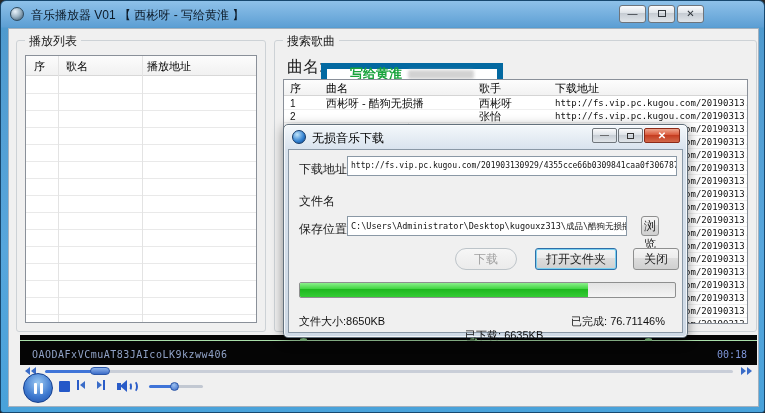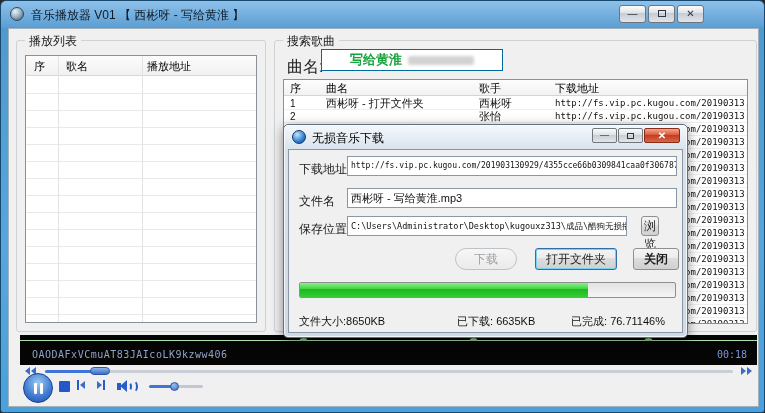--- a/index.html
+++ b/index.html
@@ -24,22 +24,22 @@
   
   .ptable{position:absolute;left:8px;top:14px;right:8px;bottom:8px;background:#fff;border:1px solid #8a9099;}
   .phead{position:absolute;left:0;top:0;right:0;height:20px;background:linear-gradient(#fcfcfc,#f1f1f1);
     border-bottom:1px solid #d8d8d8;font-size:11px;color:#000;}
   .phead span{position:absolute;top:3px;}
   .pbody{position:absolute;left:0;top:21px;right:0;bottom:0;
     background:repeating-linear-gradient(to bottom,#ffffff 0 16px,#e9e9e9 16px 17px);}
   .vline{position:absolute;top:0;bottom:0;width:1px;background:#e3e3e3;}
   
   .field-label{position:absolute;font-size:16px;color:#1a1a1a;}
-  .search-input{position:absolute;left:46px;top:8px;width:182px;height:22px;background:#fff;
-    border:1px solid #0369a1;display:flex;align-items:center;justify-content:center;}
+  .search-input{position:absolute;left:46px;top:22px;width:182px;height:22px;background:#fff;
+    border:6px solid #0369a1;display:flex;align-items:center;justify-content:center;}
   .query-text{font-size:13px;font-weight:bold;color:#18a33c;}
   .smudge{display:inline-block;width:66px;height:9px;margin-left:6px;background:#cbcbcb;border-radius:2px;filter:blur(1.5px);opacity:.85;}
   .search-link{position:absolute;left:272px;top:16px;font-size:12px;color:#1653d4;text-decoration:underline;white-space:nowrap;cursor:pointer;}
   .stable{position:absolute;left:8px;top:38px;right:8px;bottom:7px;background:#fff;border:1px solid #8a9099;overflow:hidden;}
   .shead{position:absolute;left:0;top:0;right:0;height:16px;background:linear-gradient(#fdfdfd,#f2f2f2);
     border-bottom:1px solid #d5d5d5;font-size:11px;color:#000;}
   .shead span{position:absolute;top:1px;}
   .sbody{position:absolute;left:0;top:17px;right:0;bottom:0;}
   .srow{position:relative;height:13px;line-height:13px;border-bottom:1px solid #efefef;white-space:nowrap;}
   .srow .c1{position:absolute;left:6px;font-size:10px;color:#111;}
@@ -144,21 +144,21 @@
       <div class="stable">
         <div class="shead">
           <span style="left:6px;">序</span>
           <span style="left:42px;">曲名</span>
           <span style="left:195px;">歌手</span>
           <span style="left:271px;">下载地址</span>
         </div>
         <div class="sbody">
             <div class="srow">
               <span class="c1">1</span>
-              <span class="c2">西彬呀 - 打开文件夹</span>
+              <span class="c2">西彬呀 - 酷狗无损播</span>
               <span class="c3">西彬呀</span>
               <span class="c4 mono">http://fs.vip.pc.kugou.com/20190313...</span>
             </div>
             <div class="srow">
               <span class="c1">2</span>
               <span class="c3">张怡</span>
               <span class="c4 mono">http://fs.vip.pc.kugou.com/20190313...</span>
             </div>
             <div class="srow">
               <span class="c1">3</span>
@@ -309,34 +309,33 @@
       <span class="dlg-title">无损音乐下载</span>
       <div class="dlg-caps">
         <div class="dlg-cap"><span>—</span></div>
         <div class="dlg-cap"><span class="maxbox"></span></div>
         <div class="dlg-cap close"><span>✕</span></div>
       </div>
       <div class="dlg-client">
         <span class="dlg-label" style="top:11px;">下载地址</span>
         <div class="dlg-input mono" style="top:6px;font-size:8px;">http://fs.vip.pc.kugou.com/201903130929/4355cce66b0309841caa0f306787b</div>
         <span class="dlg-label" style="top:43px;">文件名</span>
-        <div class="dlg-input" style="top:38px;font-size:11px;">西彬呀 - 写给黄淮.mp3</div>
         <span class="dlg-label" style="top:71px;">保存位置</span>
         <div class="dlg-input mono" style="top:66px;width:280px;font-size:8.5px;">C:\Users\Administrator\Desktop\kugouxz313\成品\酷狗无损播</div>
         <div class="btn small" style="left:352px;top:66px;width:18px;">浏览</div>
         <div class="btn disabled" style="left:166px;top:98px;width:62px;">下载</div>
         <div class="btn focused" style="left:246px;top:98px;width:82px;">打开文件夹</div>
-        <div class="btn" style="left:344px;top:98px;width:46px;font-weight:bold;">关闭</div>
+        <div class="btn" style="left:344px;top:98px;width:46px;">关闭</div>
         <div class="progress">
           <div class="progress-fill" style="width: 76.7115%;"></div>
         </div>
         <span class="stat" style="left:10px;">
           <span>文件大小:</span><span>8650KB</span>
         </span>
-        <span class="stat" style="left:168px;">
+        <span class="stat" style="left:176px;margin-top:14px;">
           <span>已下载:</span> <span>6635KB</span>
         </span>
         <span class="stat" style="left:282px;">
           <span>已完成:</span> <span>76.71146%</span>
         </span>
       </div>
     </div>
 
   </div>
 </div>

